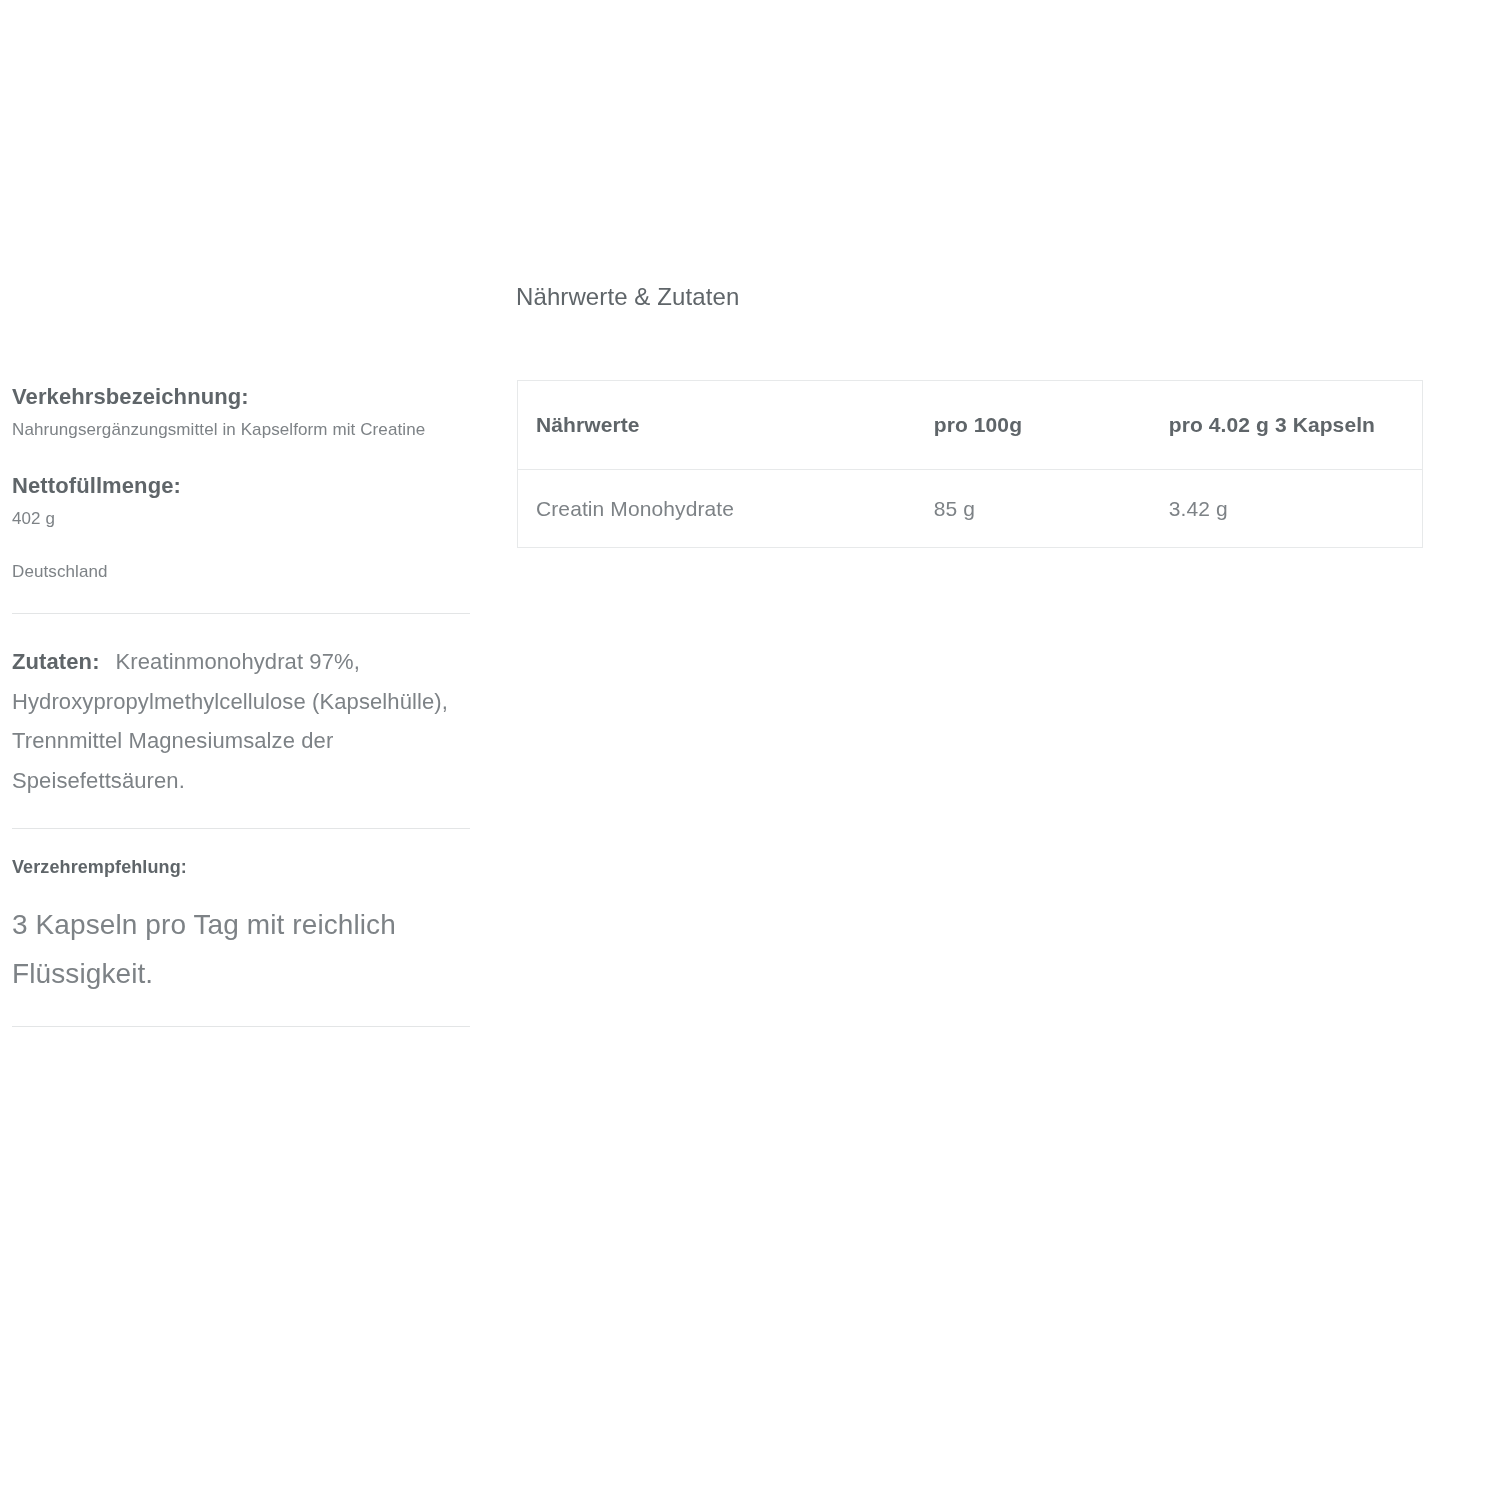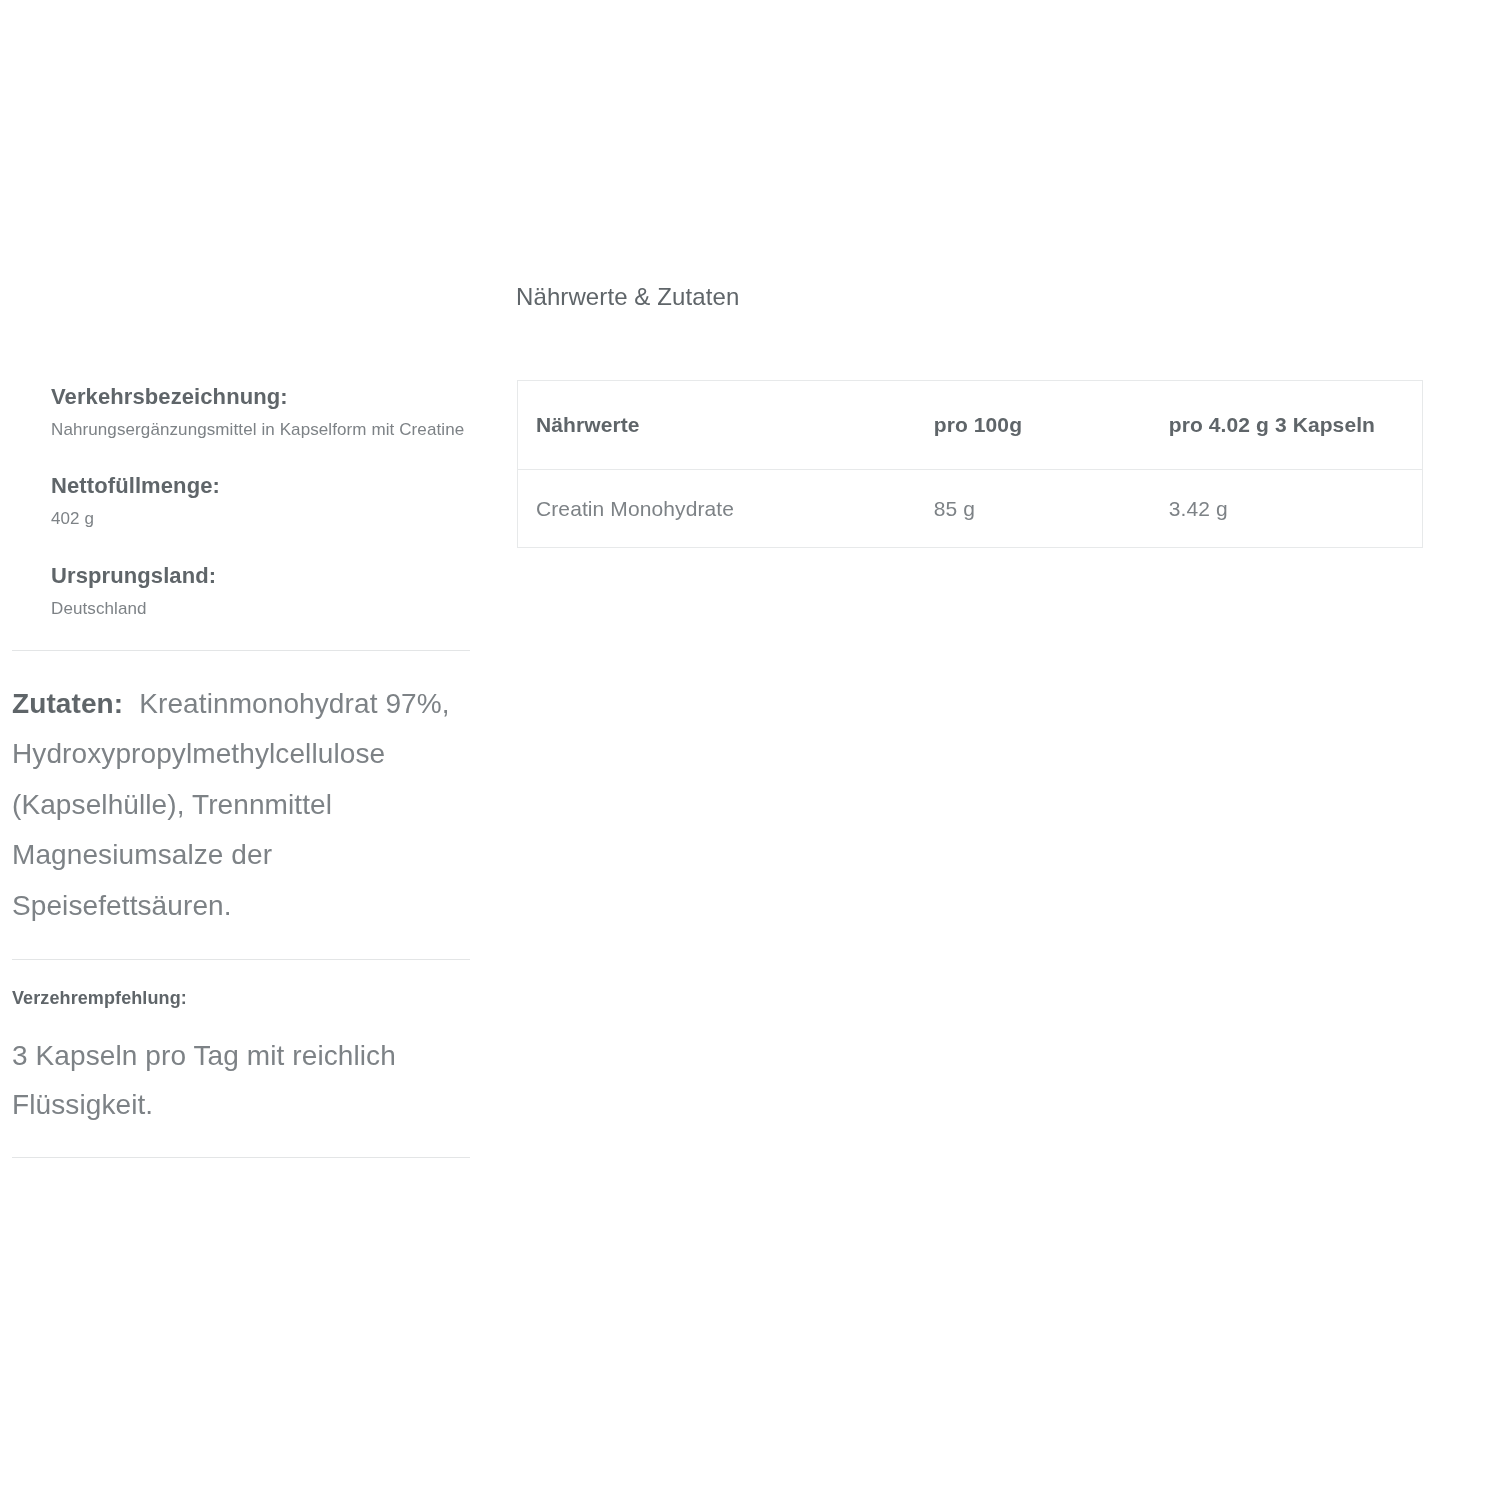--- a/index.html
+++ b/index.html
@@ -33,21 +33,21 @@
   }
 
   
   .left-col {
     position: absolute;
     left: 12px;
     top: 380px;
     width: 458px;
   }
 
-  .info-block { margin-bottom: 26px; margin-left: 39px; }
+  .info-block { margin-bottom: 26px; }
 
   .info-label {
     font-size: 22px;
     font-weight: 700;
     color: #5f6569;
     line-height: 1.5;
     letter-spacing: 0.1px;
   }
 
   .info-value {
@@ -60,21 +60,21 @@
   }
 
   .divider {
     height: 1px;
     background: #e3e5e6;
     margin: 28px 0 28px 0;
     width: 458px;
   }
 
   .para {
-    font-size: 28px;
+    font-size: 22px;
     line-height: 1.8;
     color: #7d8286;
     letter-spacing: 0.1px;
   }
   .para b {
     color: #5f6569;
     font-weight: 700;
     margin-right: 16px;
   }
 
@@ -149,21 +149,20 @@
       <div class="info-label">Verkehrsbezeichnung:</div>
       <div class="info-value">Nahrungsergänzungsmittel in Kapselform mit Creatine</div>
     </div>
 
     <div class="info-block">
       <div class="info-label">Nettofüllmenge:</div>
       <div class="info-value">402 g</div>
     </div>
 
     <div class="info-block">
-      <div class="info-label">Ursprungsland:</div>
       <div class="info-value">Deutschland</div>
     </div>
 
     <div class="divider"></div>
 
     <div class="para">
       <b>Zutaten:</b><span>Kreatinmonohydrat 97%, Hydroxypropylmethylcellulose (Kapselhülle), Trennmittel Magnesiumsalze der Speisefettsäuren.</span>
     </div>
 
     <div class="divider"></div>

